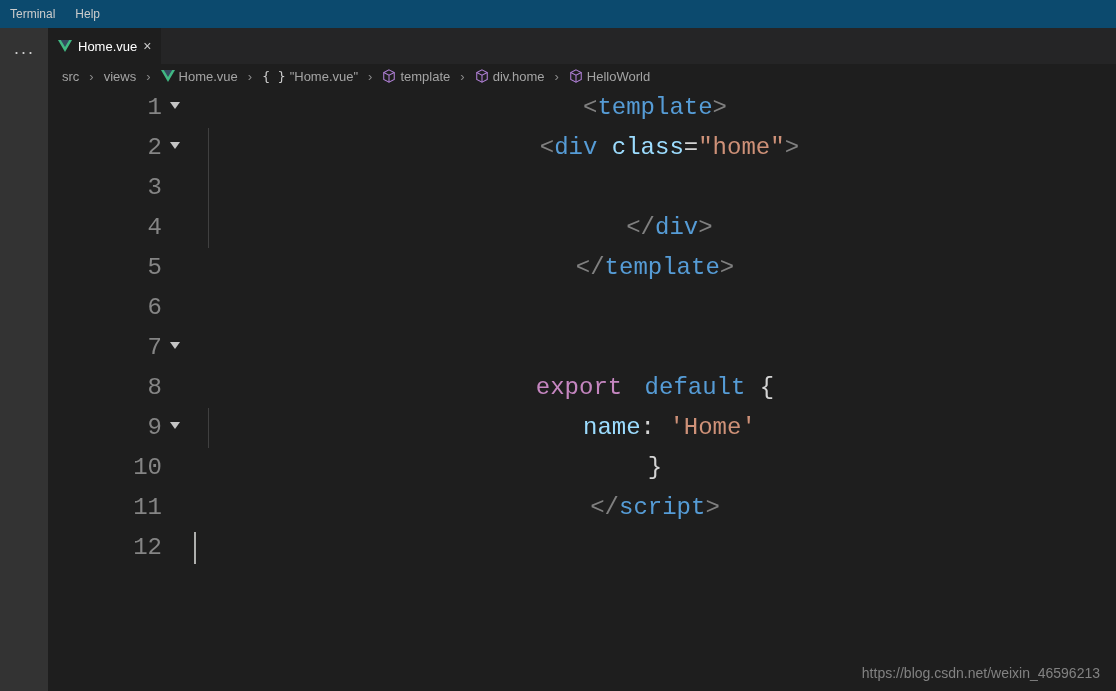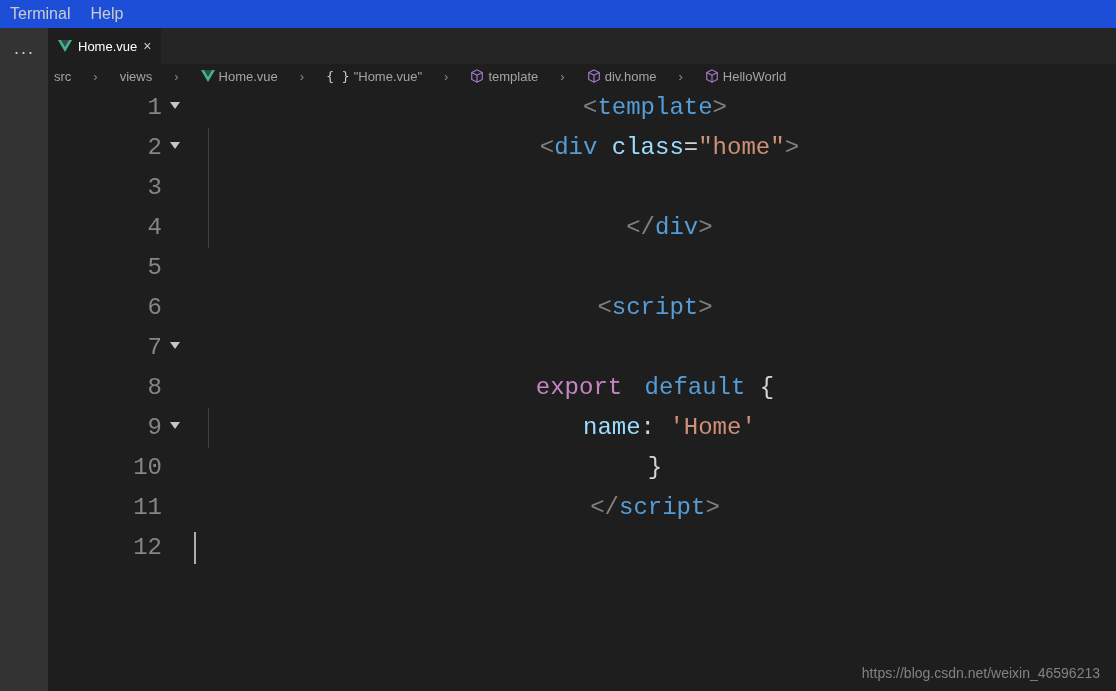--- a/index.html
+++ b/index.html
@@ -8,24 +8,24 @@
     background: #1e1e1e;
     font-family: "Segoe UI", "Helvetica Neue", Arial, sans-serif;
     color: #cccccc;
     display: flex;
     flex-direction: column;
   }
 
   
   .titlebar {
     height: 28px;
-    background: #1d4ed8;
+    background: #0c4a6e;
     display: flex;
     align-items: center;
-    font-size: 16px;
+    font-size: 12px;
     color: #cccccc;
     position: relative;
   }
   .menu-item {
     padding: 0 10px;
     line-height: 28px;
     cursor: default;
     color: #cccccc;
   }
   .titlebar .window-title {
@@ -94,22 +94,22 @@
   .vue-icon svg { display: block; }
 
   
   .breadcrumbs {
     height: 24px;
     background: #1e1e1e;
     display: flex;
     align-items: center;
     font-size: 13px;
     color: #a4a4a4;
-    padding-left: 6px;
-    gap: 20px;
+    padding-left: 14px;
+    gap: 8px;
     flex-wrap: nowrap;
     white-space: nowrap;
   }
   .crumb { display: inline-flex; align-items: center; gap: 4px; }
   .crumb-sep { color: #8a8a8a; padding: 0 2px; }
   .sym-icon svg { display: block; }
   .sym-braces { color: #cccccc; font-family: Consolas, monospace; }
 
   
   .code-scroll {
@@ -276,22 +276,22 @@
           <div class="ln has-fold">9</div>
           <div class="ln">10</div>
           <div class="ln">11</div>
           <div class="ln">12</div>
         </div>
       <div class="code-lines" id="code-lines">
           <div class="code-line"><span class="tk-punct">&lt;</span><span class="tk-tag">template</span><span class="tk-punct">&gt;</span></div>
           <div class="code-line has-guide"><span class="tk-plain">  </span><span class="tk-punct">&lt;</span><span class="tk-tag">div</span><span class="tk-plain"> </span><span class="tk-attr">class</span><span class="tk-op">=</span><span class="tk-string">"home"</span><span class="tk-punct">&gt;</span></div>
           <div class="code-line has-guide"></div>
           <div class="code-line has-guide"><span class="tk-plain">  </span><span class="tk-punct">&lt;/</span><span class="tk-tag">div</span><span class="tk-punct">&gt;</span></div>
+          <div class="code-line"><span class="tk-punct">&lt;/</span><span class="tk-tag">template</span><span class="tk-punct">&gt;</span></div>
           <div class="code-line"></div>
-          <div class="code-line"><span class="tk-punct">&lt;</span><span class="tk-tag">script</span><span class="tk-punct">&gt;</span></div>
           <div class="code-line"></div>
           <div class="code-line"><span class="tk-kw-exp">export</span><span class="tk-plain"> </span><span class="tk-kw-def">default</span><span class="tk-plain"> </span><span class="tk-plain">{</span></div>
           <div class="code-line has-guide"><span class="tk-plain">  </span><span class="tk-prop">name</span><span class="tk-plain">:</span><span class="tk-plain"> </span><span class="tk-string">'Home'</span></div>
           <div class="code-line"><span class="tk-plain">}</span></div>
           <div class="code-line"><span class="tk-punct">&lt;/</span><span class="tk-tag">script</span><span class="tk-punct">&gt;</span></div>
           <div class="code-line last-cursor"></div>
         </div>
     </div>
 
   </div>

